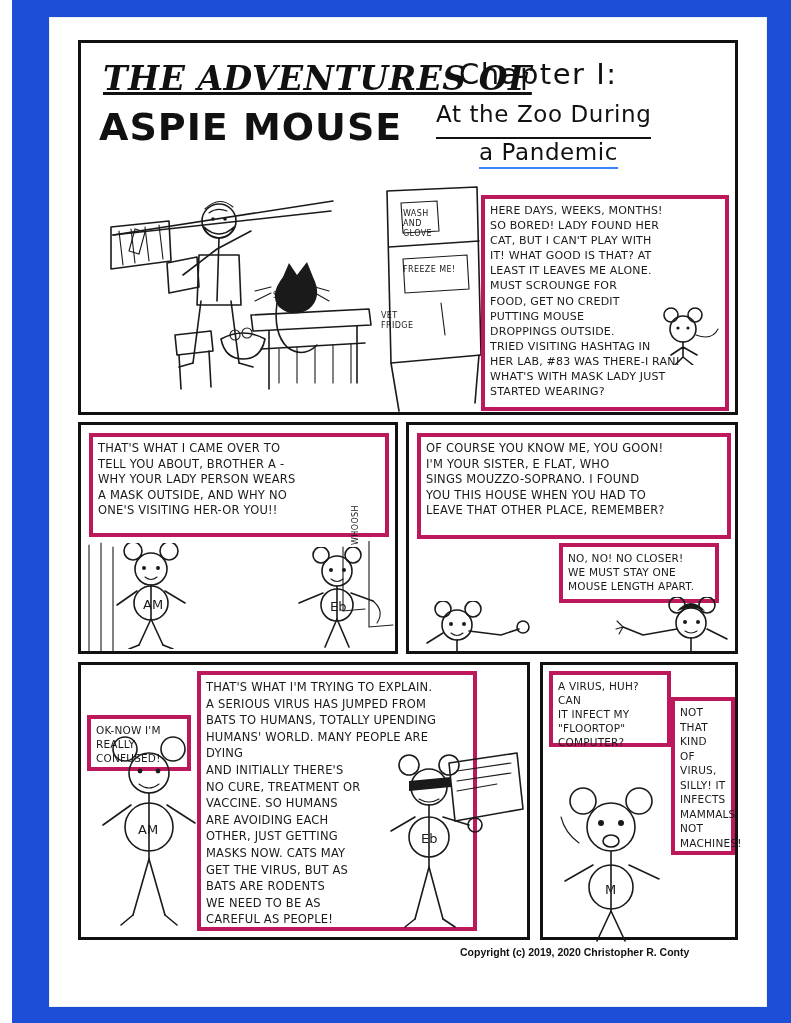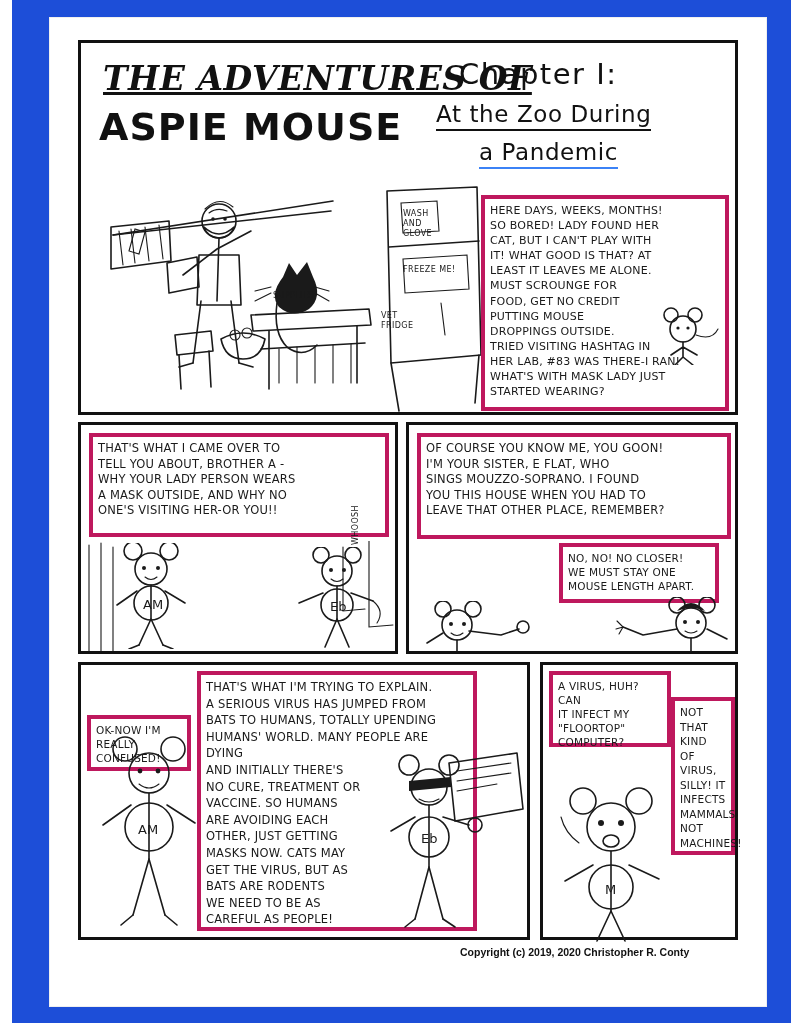--- a/index.html
+++ b/index.html
@@ -96,21 +96,21 @@
     color: #111;
   }
   #chapter-line2 {
     position: absolute;
     left: 355px; top: 58px;
     font-family: "DejaVu Sans", sans-serif;
     font-size: 23px;
     letter-spacing: 0.6px;
     color: #111;
     border-bottom: 2px solid #111;
-    padding-bottom: 2px;
+    padding-bottom: 10px;
   }
   #chapter-line3 {
     position: absolute;
     left: 398px; top: 96px;
     font-family: "DejaVu Sans", sans-serif;
     font-size: 23px;
     letter-spacing: 0.6px;
     color: #111;
     border-bottom: 2px solid #3b82f6;
     padding-bottom: 2px;

